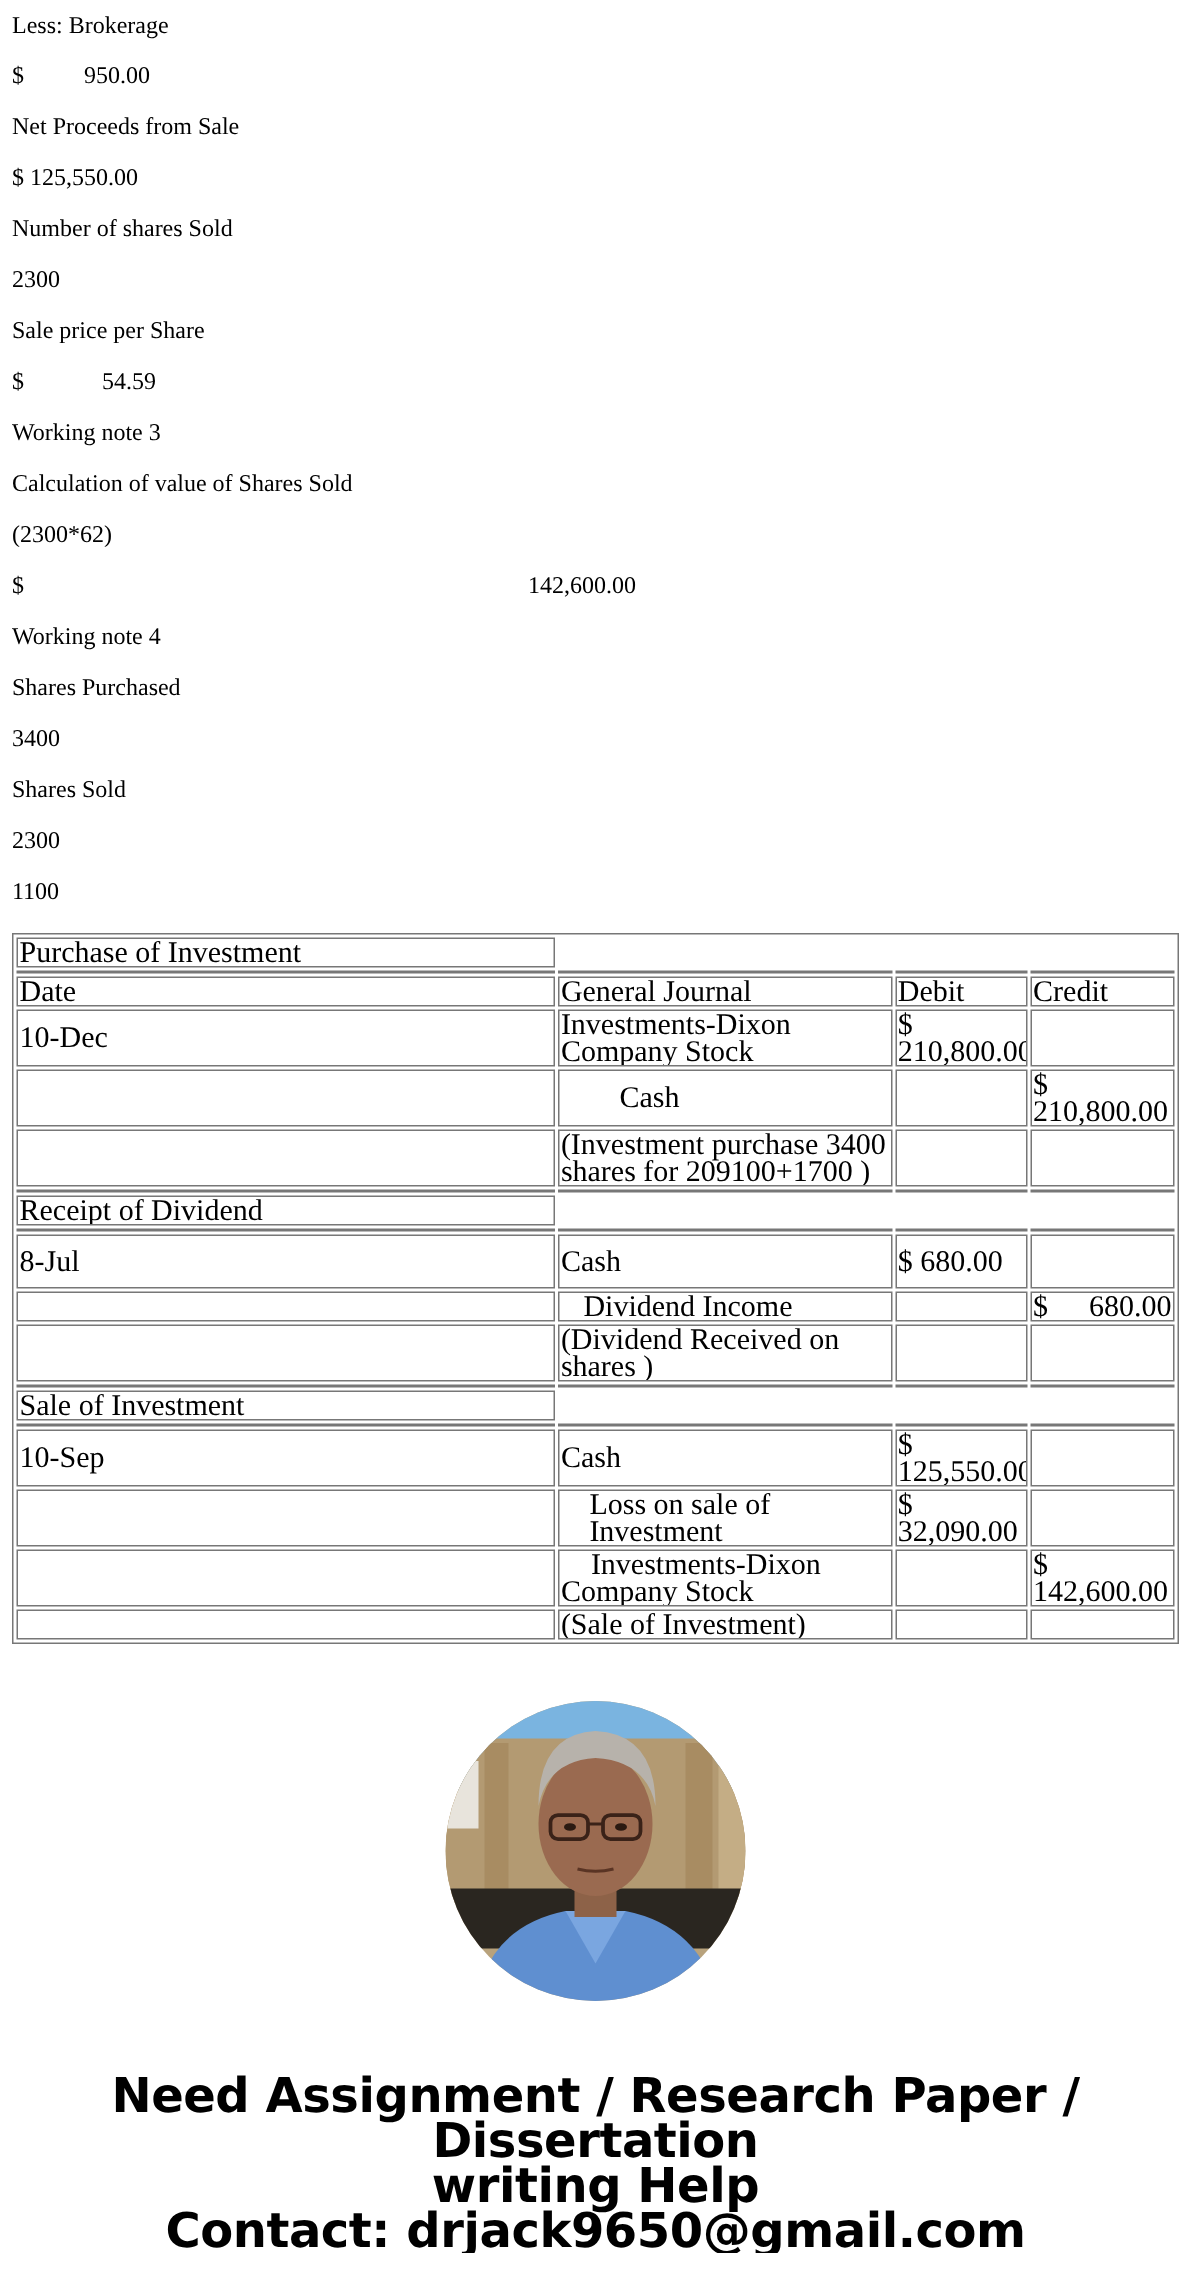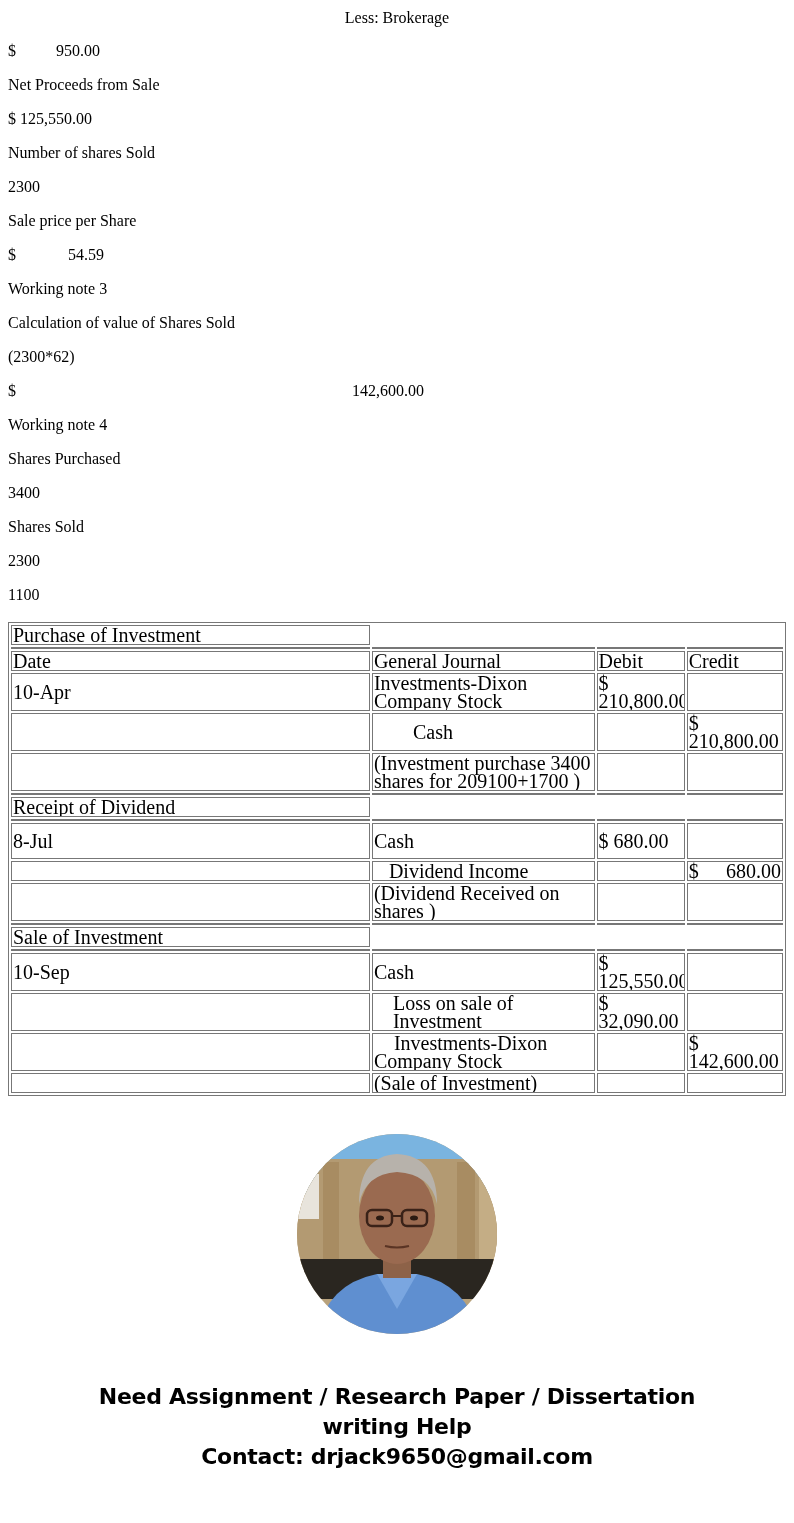--- a/index.html
+++ b/index.html
@@ -4,21 +4,21 @@
 <style>
   html, body { margin: 0; padding: 0; background: #ffffff; }
   body {
     width: 794px;
     font-family: "Liberation Serif", "DejaVu Serif", serif;
     font-size: 16px;
     color: #000;
   }
   .content { padding: 0 8px; }
   p.line { margin: 0; height: 34px; line-height: 34px; white-space: pre; }
-  p.line.first { line-height: 36px; text-align: center; }
+  p.line.first { line-height: 36px; }
   .spacer-950 { display: inline-block; width: 40px; }
   .spacer-5459 { display: inline-block; width: 52px; }
   .wide-row { width: 416px; display: flex; justify-content: space-between; }
 
   table.journal {
     margin-top: 10px;
     width: 778px;
     border: 1px solid #777;
     border-collapse: separate;
     border-spacing: 2px;
@@ -52,21 +52,21 @@
   .avatar {
     width: 200px; height: 200px; border-radius: 50%;
     overflow: hidden; position: relative;
     background: #b8a27c;
   }
   .promo {
     margin-top: 48px;
     text-align: center;
     font-family: "DejaVu Sans", sans-serif;
     font-weight: bold;
-    font-size: 22px;
+    font-size: 32px;
     line-height: 30px;
     letter-spacing: -0.3px;
   }
 </style>
 </head>
 <body>
 
 <div class="content">
 
   <p class="line first">Less: Brokerage</p>
@@ -107,21 +107,21 @@
           <td></td>
           <td></td>
         </tr>
     <tr class="h20">
       <td>Date</td>
       <td>General Journal</td>
       <td>Debit</td>
       <td>Credit</td>
     </tr>
     <tr class="h36">
-      <td>10-Apr</td>
+      <td>10-Dec</td>
       <td>Investments-Dixon Company Stock</td>
       <td>$ 210,800.00</td>
       <td></td>
     </tr>
     <tr class="h20">
       <td></td>
       <td class="indent1">Cash</td>
       <td></td>
       <td>$ 210,800.00</td>
     </tr>

